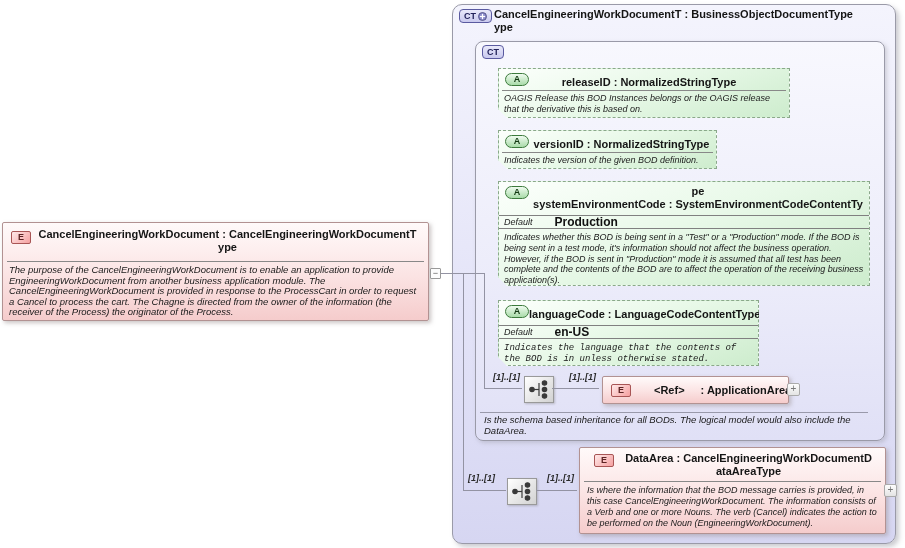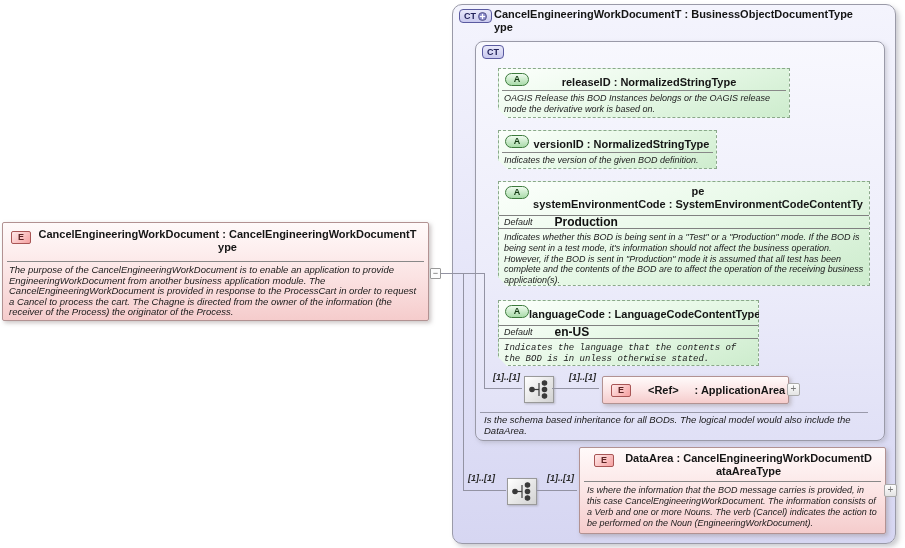--- a/index.html
+++ b/index.html
@@ -107,21 +107,21 @@
       <div class="badge-ct" style="left:6px; top:3px;">
         <span>CT</span>
       </div>
 
       <div class="attr-box" style="left:22px; top:26px; width:292px; height:50px;">
         <div class="badge-a" style="left:6px; top:4px;">A</div>
         <div class="title-wrap" style="left:12px; right:2px; top:3px;">
           <span class="title">releaseID : NormalizedStringType</span>
         </div>
         <div class="sep" style="left:3px; right:3px; top:21px;"></div>
-        <div class="desc" style="left:5px; right:4px; top:24px;">OAGIS Release this BOD Instances belongs or the OAGIS release mode the derivative work is based on.</div>
+        <div class="desc" style="left:5px; right:4px; top:24px;">OAGIS Release this BOD Instances belongs or the OAGIS release that the derivative this is based on.</div>
       </div>
 
       <div class="attr-box" style="left:22px; top:88px; width:219px; height:39px;">
         <div class="badge-a" style="left:6px; top:4px;">A</div>
         <div class="title-wrap" style="left:30px; right:2px; top:3px;">
           <span class="title">versionID : NormalizedStringType</span>
         </div>
         <div class="sep" style="left:3px; right:3px; top:21px;"></div>
         <div class="desc" style="left:5px; right:4px; top:24px;">Indicates the version of the given BOD definition.</div>
       </div>
@@ -160,21 +160,21 @@
             <circle cx="7" cy="12.5" r="2.2"></circle>
             <circle cx="19.5" cy="6" r="2.2"></circle>
             <circle cx="19.5" cy="12.5" r="2.2"></circle>
             <circle cx="19.5" cy="19" r="2.2"></circle>
           </g>
         </svg>
       </div>
       <div class="mult" style="left:93px; top:330px;">[1]..[1]</div>
       <div class="elem-box" style="left:126px; top:334px; width:187px; height:28px; display:flex; align-items:center;">
         <div class="badge-e" style="position:static; margin-left:8px; flex:none;">E</div>
-        <span class="refbox-name" style="margin-left:17px;">&lt;Ref&gt;</span>
+        <span class="refbox-name" style="margin-left:23px;">&lt;Ref&gt;</span>
         <span class="refbox-name" style="margin-left:16px;">: ApplicationArea</span>
       </div>
       <div class="toggle-box" style="left:311px; top:341px;">+</div>
 
       <div class="sep" style="left:4px; top:370px; width:388px; border-top-color:#99a;"></div>
       <div class="desc desc-b" style="left:8px; top:373px; width:380px;">Is the schema based inheritance for all BODs. The logical model would also include the DataArea.</div>
     </div>
 
     <div class="mult" style="left:15px; top:468px;">[1]..[1]</div>
     <div class="seq-icon" style="left:54px; top:473px;">

